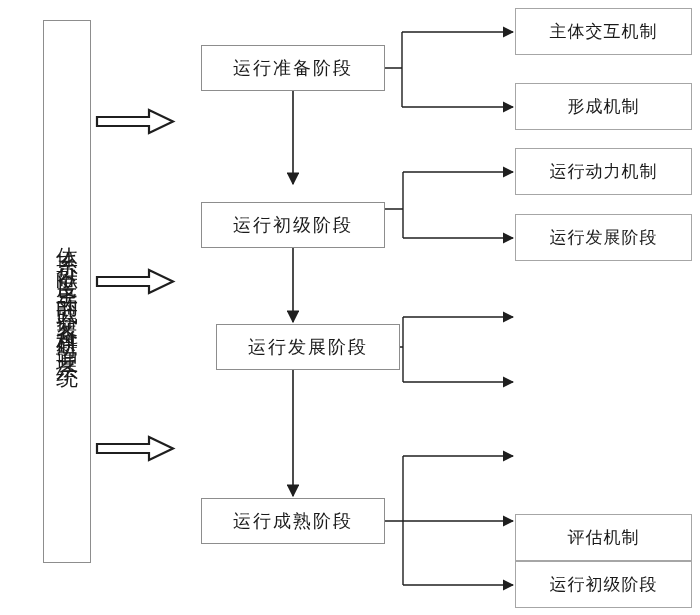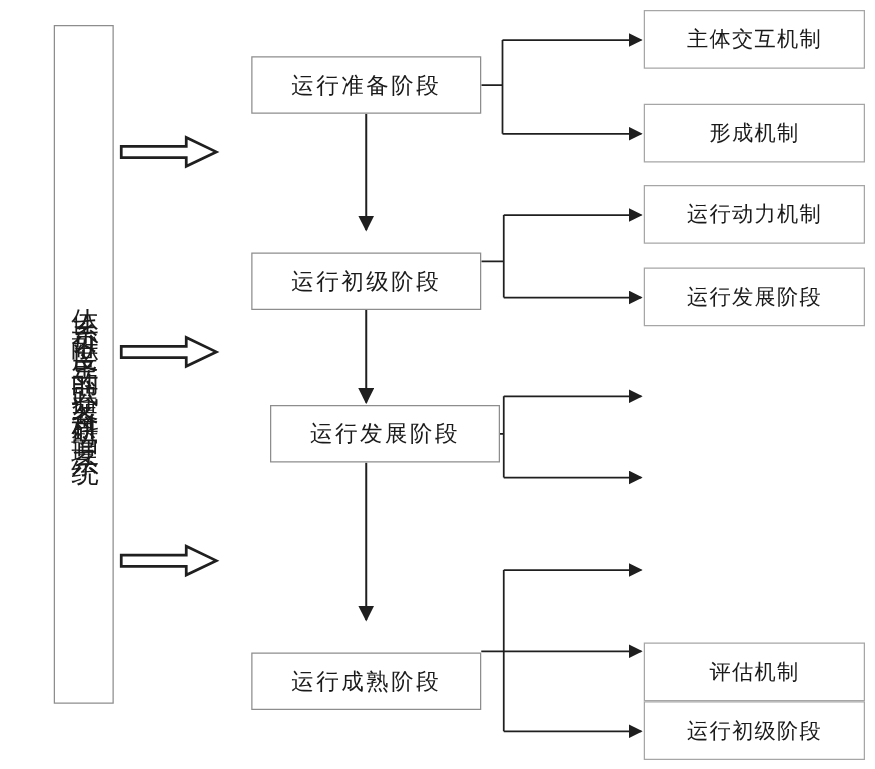--- a/index.html
+++ b/index.html
@@ -23,21 +23,21 @@
   .stage-box{
     left:201px;width:184px;height:46px;
     border:1px solid #8d8d8d;
     font-size:18px;letter-spacing:2px;
   }
   .mech-box{
     left:515px;width:177px;height:47px;
     border:1px solid #a6a6a6;
     font-size:17px;letter-spacing:1px;
   }
-  .stage-1{top:45px;}  .stage-2{top:202px;}  .stage-3{top:324px;margin-left:15px;}  .stage-4{top:522px;}
+  .stage-1{top:45px;}  .stage-2{top:202px;}  .stage-3{top:324px;margin-left:15px;}  .stage-4{top:498px;}
   .mech-1{top:8px;}    .mech-2{top:83px;}   .mech-3{top:148px;}  .mech-4{top:214px;}
   .mech-5{top:293px;}  .mech-6{top:358px;}  .mech-7{top:432px;}  .mech-8{top:497px;margin-top:17px;}
   .mech-9{top:561px;}
 </style>
 </head>
 <body>
 
 <div class="canvas">
 
   <svg class="connector-layer" width="700" height="615" viewBox="0 0 700 615">

